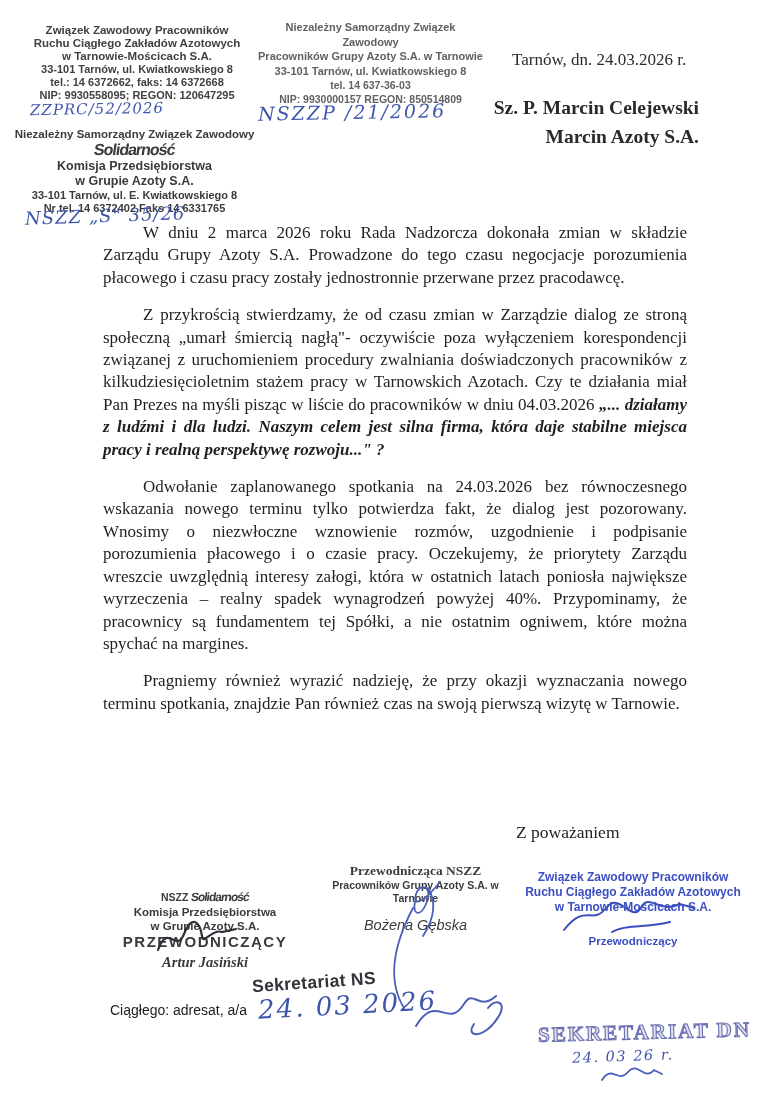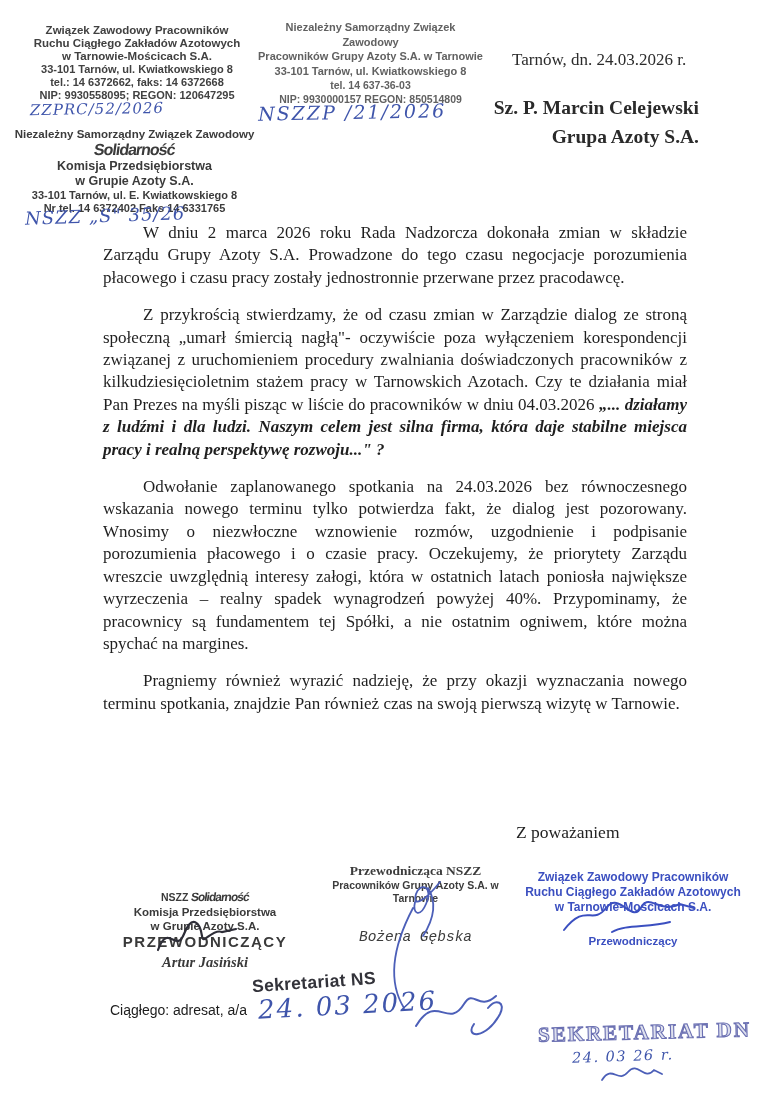--- a/index.html
+++ b/index.html
@@ -36,21 +36,21 @@
   
   .sig{position:absolute;text-align:center;font-family:"Liberation Sans",sans-serif;}
   .sig-left{left:110px;top:888px;width:190px;color:#3a3a3a;font-weight:700;}
   .sig-left .r0{font-size:10.5px;line-height:13px;}
   .sig-left .r{font-size:11.5px;line-height:13.5px;}
   .sig-left .title{font-size:15px;letter-spacing:1.5px;line-height:18px;}
   .sig-left .name{font-family:"Liberation Serif",serif;font-style:italic;font-weight:700;font-size:14.5px;margin-top:3px;}
   .sig-mid{left:318px;top:863px;width:195px;color:#3c3c3c;}
   .sig-mid .r0{font-family:"Liberation Serif",serif;font-weight:700;font-size:13.5px;line-height:16px;}
   .sig-mid .r1{font-size:10.5px;font-weight:700;line-height:13px;}
-  .sig-mid .name{font-family:Liberation Mono, monospace;font-style:italic;font-size:14.5px;margin-top:24px;}
+  .sig-mid .name{font-family:Liberation Sans, sans-serif;font-style:italic;font-size:14.5px;margin-top:12px;}
   .sig-right{left:508px;top:870px;width:250px;color:#3b4fc0;font-weight:700;}
   .sig-right .r{font-size:12px;line-height:15px;}
   .sig-right .title{font-size:11.5px;margin-top:20px;line-height:13px;}
   .sig-right .name{font-style:italic;font-size:12px;line-height:14px;}
   .scribble{position:absolute;pointer-events:none;}
   
   .sek-ns{position:absolute;left:252px;top:972px;font-family:"Liberation Sans",sans-serif;font-weight:800;font-size:17.5px;color:#33333a;transform:rotate(-4deg);letter-spacing:.3px;}
   .received{position:absolute;left:110px;top:1002px;font-family:"Liberation Sans",sans-serif;font-size:14px;color:#1c1c1c;}
   .cc{position:absolute;left:110px;top:1038px;font-family:"Liberation Sans",sans-serif;font-size:14px;color:#1c1c1c;}
   .hw-date{left:258px;top:990px;font-size:26px;letter-spacing:2px;transform:rotate(-3deg);}
@@ -87,21 +87,21 @@
     <div class="l">Pracowników Grupy Azoty S.A. w Tarnowie</div>
     <div class="l">33-101 Tarnów, ul. Kwiatkowskiego 8</div>
     <div class="s">tel. 14 637-36-03</div>
     <div class="s">NIP: 9930000157      REGON: 850514809</div>
   </div>
   <div class="hw ref3">NSZZP /21/2026</div>
 
   <div class="dateline">Tarnów, dn. 24.03.2026 r.</div>
   <div class="addressee">
     <div>Sz. P. Marcin Celejewski</div>
-    <div>Grupa Azoty S.A.</div>
+    <div>Marcin Azoty S.A.</div>
   </div>
 
   <div class="body">
     <p>W dniu 2 marca 2026 roku Rada Nadzorcza dokonała zmian w składzie Zarządu Grupy Azoty S.A. Prowadzone do tego czasu negocjacje porozumienia płacowego i czasu pracy zostały jednostronnie przerwane przez pracodawcę.</p>
     <p><span>Z przykrością stwierdzamy, że od czasu zmian w Zarządzie dialog ze stroną społeczną „umarł śmiercią nagłą"- oczywiście poza wyłączeniem korespondencji związanej z uruchomieniem procedury zwalniania doświadczonych pracowników z kilkudziesięcioletnim stażem pracy w Tarnowskich Azotach. Czy te działania miał Pan Prezes na myśli pisząc w liście do pracowników w dniu 04.03.2026 </span><span class="quote">„... działamy z ludźmi i dla ludzi. Naszym celem jest silna firma, która daje stabilne miejsca pracy i realną perspektywę rozwoju..." ?</span></p>
     <p>Odwołanie zaplanowanego spotkania na 24.03.2026 bez równoczesnego wskazania nowego terminu tylko potwierdza fakt, że dialog jest pozorowany. Wnosimy o niezwłoczne wznowienie rozmów, uzgodnienie i podpisanie porozumienia płacowego i o czasie pracy. Oczekujemy, że priorytety Zarządu wreszcie uwzględnią interesy załogi, która w ostatnich latach poniosła największe wyrzeczenia – realny spadek wynagrodzeń powyżej 40%. Przypominamy, że pracownicy są fundamentem tej Spółki, a nie ostatnim ogniwem, które można spychać na margines.</p>
     <p>Pragniemy również wyrazić nadzieję, że przy okazji wyznaczania nowego terminu spotkania, znajdzie Pan również czas na swoją pierwszą wizytę w Tarnowie.</p>
   </div>
   <div class="closing">Z poważaniem</div>
 

